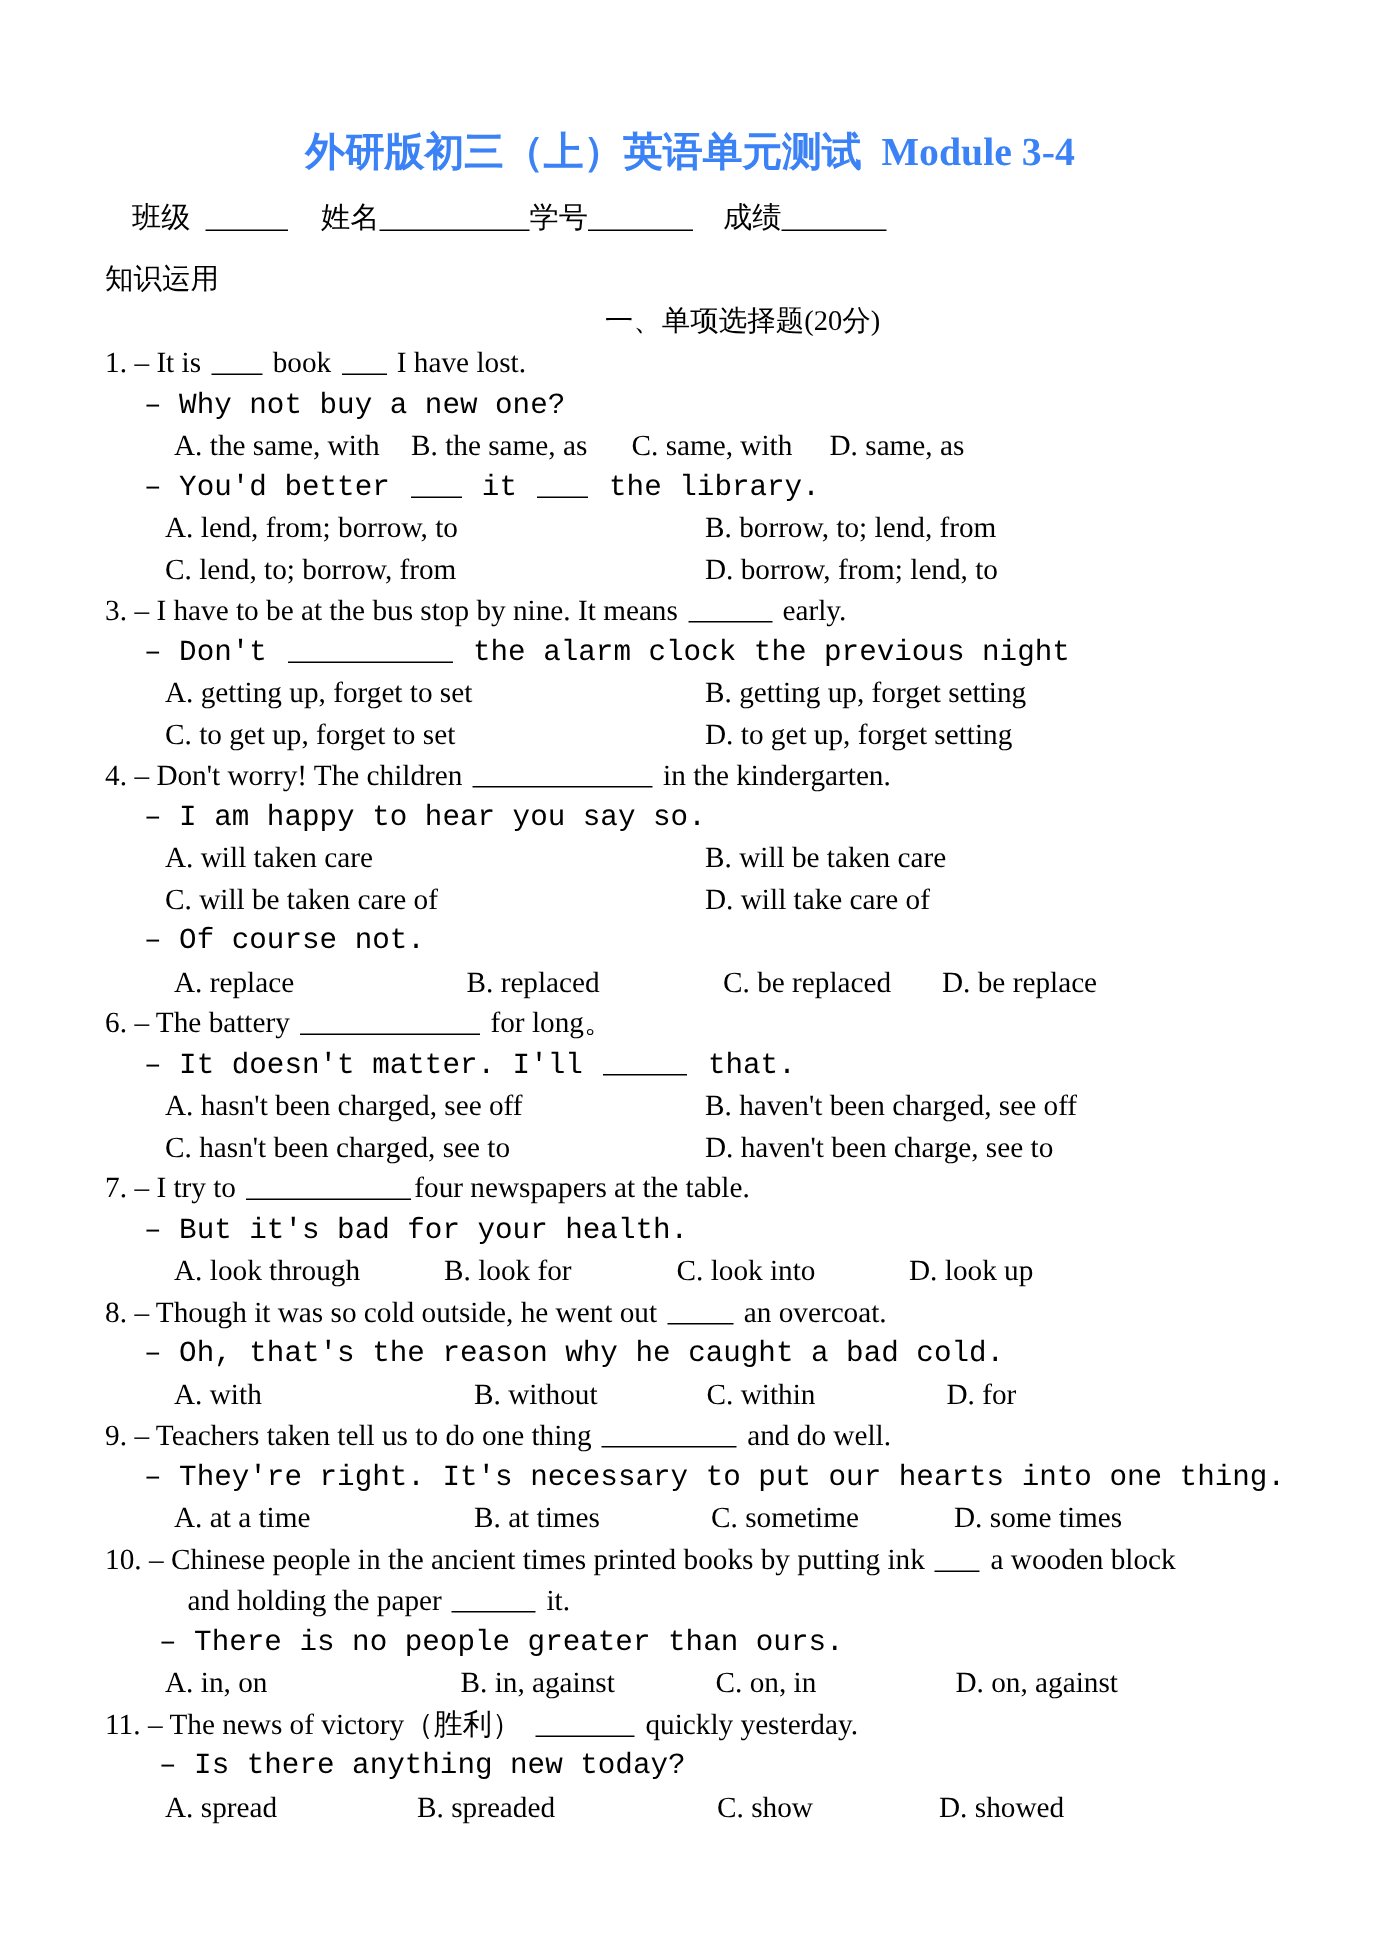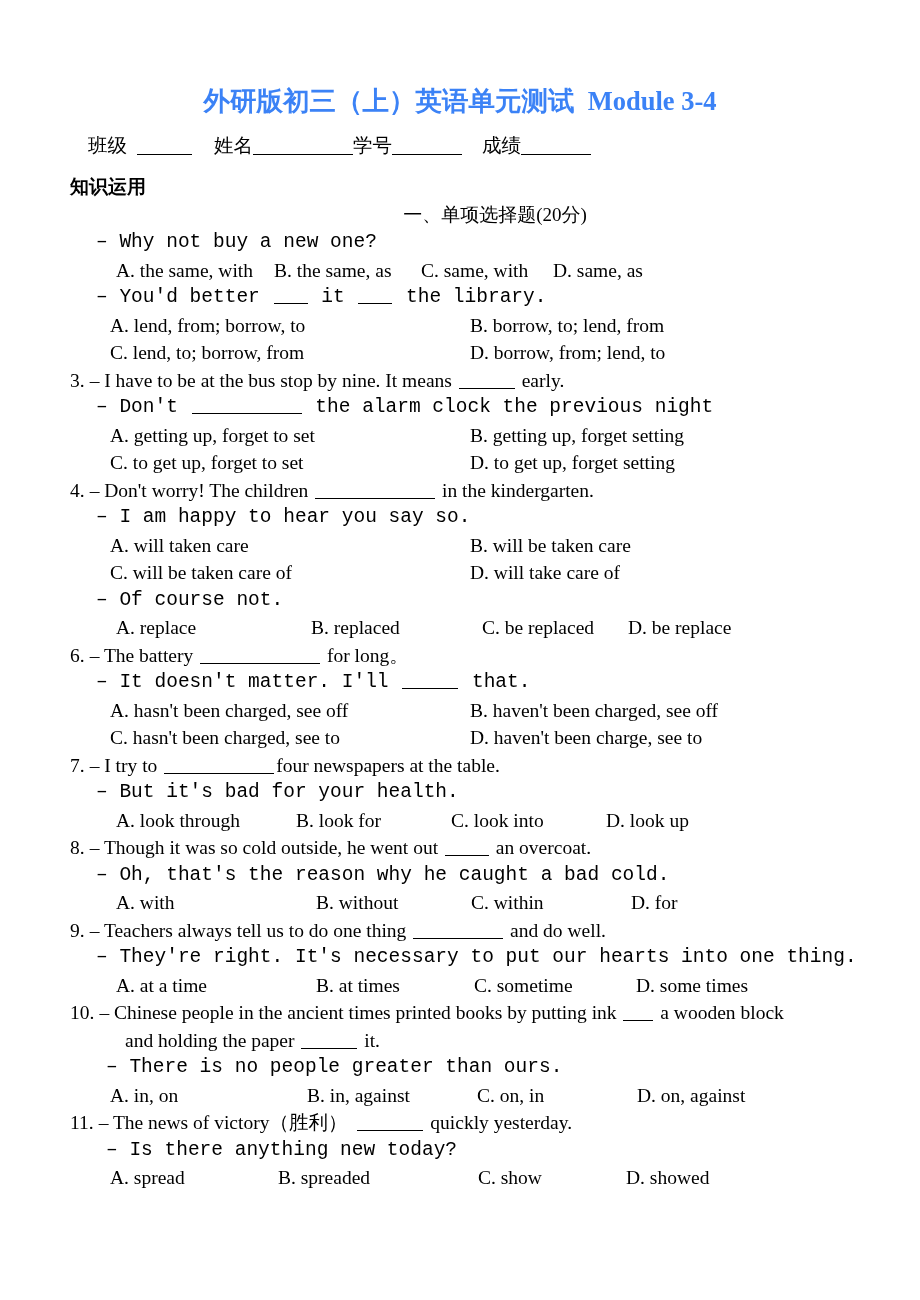--- a/index.html
+++ b/index.html
@@ -49,21 +49,21 @@
   .ul-s  { display: inline-block; border-bottom: 1.2px solid #000; height: 17px; vertical-align: -3px; }
   .w55  { width: 55px; }
   .w70  { width: 70px; }
   .w100 { width: 100px; }
 
   
   .sec-head {
     margin: 0;
     padding-left: 70px;
     font-size: 19px;
-    font-weight: bold;
+    font-weight: normal;
     line-height: 29px;
     padding-top: 12px;
   }
   .sec-sub {
     margin: 0;
     padding-left: 70px;
     font-size: 19px;
     line-height: 28px;
     text-align: center;
   }
@@ -124,20 +124,21 @@
   <div class="info-line">
     <span class="info-field">班级</span><span class="sp" style="width:10px"></span><span class="ul-s w55"></span><span class="sp" style="width:22px"></span><span class="info-field">姓名</span><span class="ul-s w100"></span><span class="info-field">学号</span><span class="ul-s w70"></span><span class="sp" style="width:20px"></span><span class="info-field">成绩</span><span class="ul-s w70"></span>
   </div>
 
   <div class="sec-head">知识运用</div>
   <div class="sec-sub">一、单项选择题(20分)</div>
 
   <div class="qlist">
 
     <div class="q">
+      <div class="q-line q-stem"><span class="q-num">1.</span><span class="sp" style="width:5px"></span><span>– It is </span><span class="blank b34"></span><span> book </span><span class="blank b30"></span><span> I have lost.</span></div>
       <div class="q-line q-reply">– Why not buy a new one?</div>
       <div class="opts" style="padding-left:116px">
         <span class="opt" style="width:158px">A. the same, with</span><span class="opt" style="width:147px">B. the same, as</span><span class="opt" style="width:132px">C. same, with</span><span class="opt">D. same, as</span>
       </div>
     </div>
 
     <div class="q">
       <div class="q-line q-reply"><span>– You'd better </span><span class="blank b34"></span><span> it </span><span class="blank b34"></span><span> the library.</span></div>
       <div class="opts opts-2col">
         <span class="opt opt-a">A. lend, from; borrow, to</span><span class="opt">B. borrow, to; lend, from</span>
@@ -197,21 +198,21 @@
 
     <div class="q">
       <div class="q-line q-stem"><span class="q-num">8.</span><span class="sp" style="width:5px"></span><span>– Though it was so cold outside, he went out </span><span class="blank b44"></span><span> an overcoat.</span></div>
       <div class="q-line q-reply">– Oh, that's the reason why he caught a bad cold.</div>
       <div class="opts" style="padding-left:116px">
         <span class="opt" style="width:200px">A. with</span><span class="opt" style="width:155px">B. without</span><span class="opt" style="width:160px">C. within</span><span class="opt">D. for</span>
       </div>
     </div>
 
     <div class="q">
-      <div class="q-line q-stem"><span class="q-num">9.</span><span class="sp" style="width:5px"></span><span>– Teachers always tell us to do one thing </span><span class="blank b90"></span><span> and do well.</span></div>
+      <div class="q-line q-stem"><span class="q-num">9.</span><span class="sp" style="width:5px"></span><span>– Teachers taken tell us to do one thing </span><span class="blank b90"></span><span> and do well.</span></div>
       <div class="q-line q-reply">– They're right. It's necessary to put our hearts into one thing.</div>
       <div class="opts" style="padding-left:116px">
         <span class="opt" style="width:200px">A. at a time</span><span class="opt" style="width:158px">B. at times</span><span class="opt" style="width:162px">C. sometime</span><span class="opt">D. some times</span>
       </div>
     </div>
 
     <div class="q">
       <div class="q-line q-stem" style="padding-left:70px"><span class="q-num">10.</span><span class="sp" style="width:5px"></span><span>– Chinese people in the ancient times printed books by putting ink </span><span class="blank b30"></span><span> a wooden block</span></div>
       <div class="q-line q-stem2"><span>and holding the paper </span><span class="blank b56"></span><span> it.</span></div>
       <div class="q-line q-reply" style="padding-left:106px">– There is no people greater than ours.</div>

